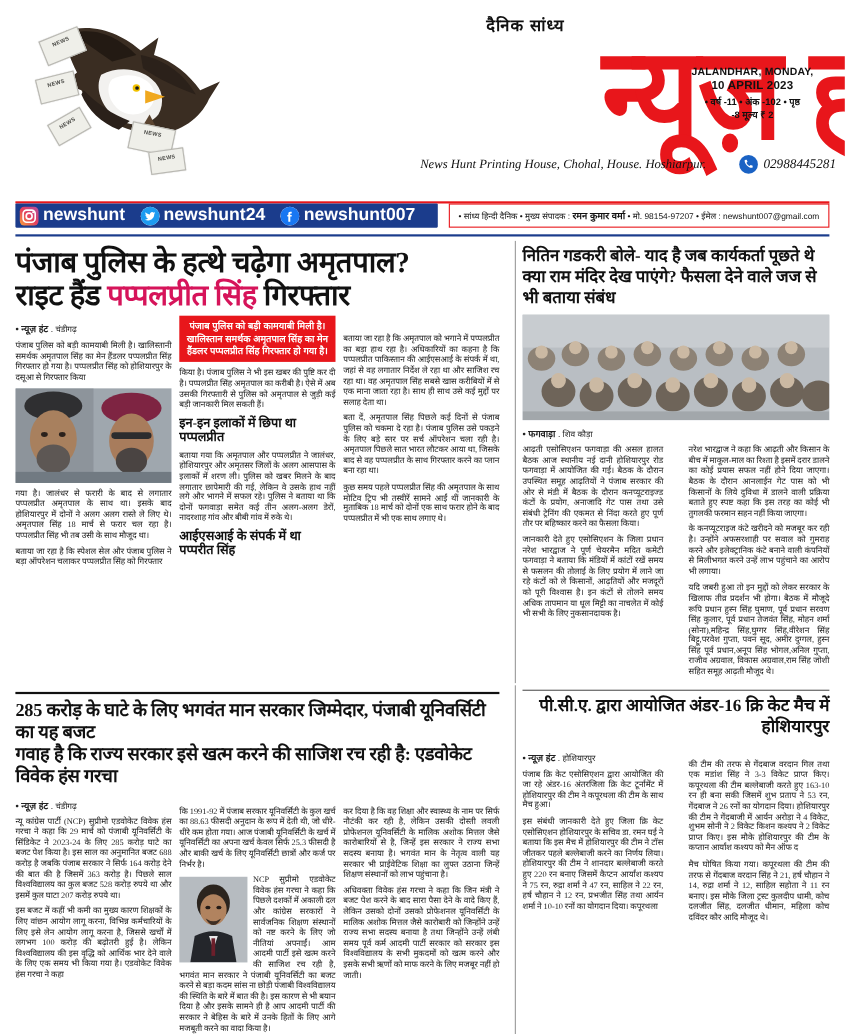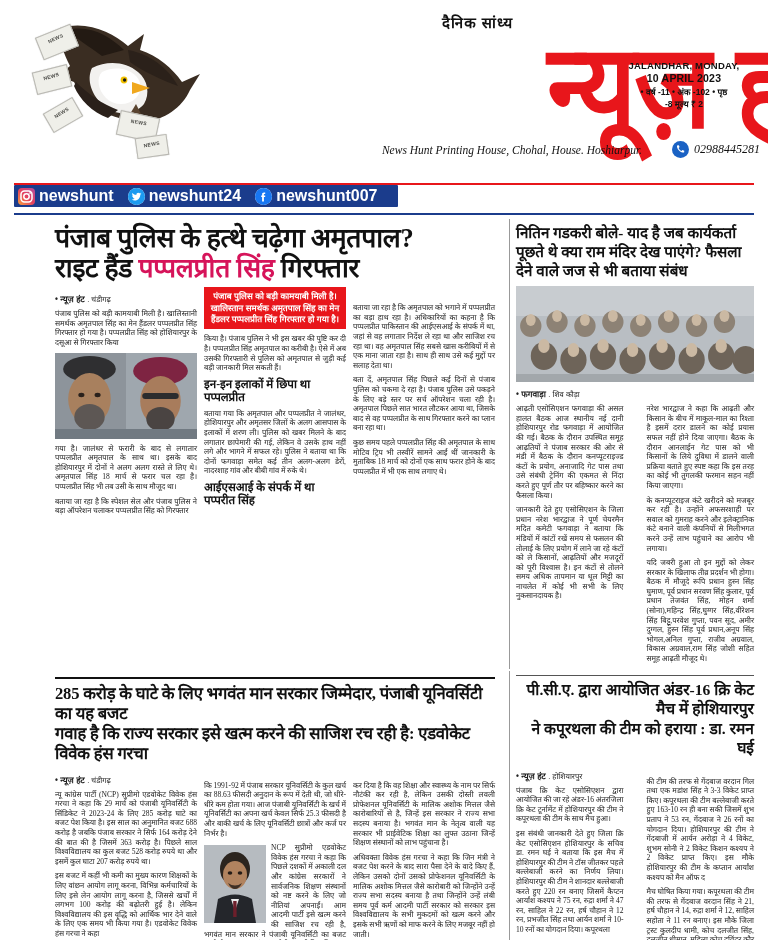--- a/index.html
+++ b/index.html
@@ -85,21 +85,21 @@
   .social-right .txt{
     font-family:"Liberation Sans",sans-serif;font-size:7.6px;color:#111;white-space:nowrap;letter-spacing:0;
   }
   .social-right .txt b{font-size:8.6px;}
 
   .rule-red{height:2px;background:#e8161b;margin:3px 14px 0 14px;}
   .rule-blue{height:2.2px;background:#1b3c8c;margin:2px 14px 4px 14px;}
 
   
   .content{padding:0 14px;box-sizing:border-box;}
-  .toprow{display:flex;margin-left:41px;}
+  .toprow{display:flex;}
   .left-pack{width:448px;flex:0 0 448px;padding-right:8px;box-sizing:border-box;}
   .vdiv{width:1px;background:#999;flex:0 0 1px;margin:0 6px;}
   .right-pack{flex:1 1 auto;}
 
   .hl-main{
     font-family:"Liberation Serif",serif;font-weight:bold;color:#111;
     font-size:26.5px;line-height:30px;letter-spacing:-.3px;margin:4px 0 0 0;
   }
   .hl-main .red{color:#d6145a;}
   .hl-right{
@@ -238,20 +238,23 @@
       </div>
       <div class="social-item">
         <span class="ic ic-fb">
           <svg width="17" height="17" viewBox="0 0 17 17">
             <circle cx="8.5" cy="8.5" r="8.5" fill="#1877f2"></circle>
             <path d="M10.2 8.9h-1.3v4.6H7.1V8.9H6.2V7.4h.9V6.4c0-1.2.5-1.9 1.9-1.9h1.2v1.5h-.74c-.54 0-.58.2-.58.58v.83h1.33L10.2 8.9Z" fill="#fff"></path>
           </svg>
         </span>
         <span class="lbl">newshunt007</span>
       </div>
+    </div>
+    <div class="social-right">
+      <div class="txt"><span>• सांध्य हिन्दी दैनिक  • मुख्य संपादक : </span><b>रमन कुमार वर्मा</b><span>  • मो. 98154-97207  • ईमेल : newshunt007@gmail.com</span></div>
     </div>
   </div>
 
   <div class="rule-blue"></div>
 
   <div class="content">
 
     <div class="toprow">
 
       <div class="left-pack">
@@ -402,21 +405,20 @@
           </div>
         </div>
       </div>
 
       <div class="vdiv"></div>
 
       <div class="right-pack">
         <div class="hr-thin"></div>
         <div class="hl-right" style="font-size:15.6px;line-height:19.5px;text-align:right;">
           <div>पी.सी.ए. द्वारा आयोजित अंडर-16 क्रि केट मैच में होशियारपुर</div>
-          <div>ने कपूरथला की टीम को हराया : डा. रमन घई</div>
         </div>
         <div class="cols2">
           <div class="col">
             <div class="byline"><span>• न्यूज़ हंट</span> <span class="loc">. होशियारपुर</span></div>
             <p class="bodytext">पंजाब क्रि केट एसोसिएशन द्वारा आयोजित की जा रहे अंडर-16 अंतरजिला क्रि केट टूर्नामेंट में होशियारपुर की टीम ने कपूरथला की टीम के साथ मैच हुआ।</p>
             <p class="bodytext">इस संबंधी जानकारी देते हुए जिला क्रि केट एसोसिएशन होशियारपुर के सचिव डा. रमन घई ने बताया कि इस मैच में होशियारपुर की टीम ने टॉस जीतकर पहले बल्लेबाजी करने का निर्णय लिया। होशियारपुर की टीम ने शानदार बल्लेबाजी करते हुए 220 रन बनाए जिसमें कैप्टन आर्यांश कश्यप ने 75 रन, रुद्रा शर्मा ने 47 रन, साहिल ने 22 रन, हर्ष चौहान ने 12 रन, प्रभजीत सिंह तथा आर्यन शर्मा ने 10-10 रनों का योगदान दिया। कपूरथला</p>
           </div>
           <div class="col">
             <p class="bodytext" style="margin-top:13px">की टीम की तरफ से गेंदबाज वरदान गिल तथा एक मडांश सिंह ने 3-3 विकेट प्राप्त किए। कपूरथला की टीम बल्लेबाजी करते हुए 163-10 रन ही बना सकी जिसमें शुभ प्रताप ने 53 रन, गेंदबाज ने 26 रनों का योगदान दिया। होशियारपुर की टीम ने गेंदबाजी में आर्यन अरोड़ा ने 4 विकेट, शुभम सोनी ने 2 विकेट किशन कश्यप ने 2 विकेट प्राप्त किए। इस मौके होशियारपुर की टीम के कप्तान आर्यांश कश्यप को मैन ऑफ द</p>
             <p class="bodytext">मैच घोषित किया गया। कपूरथला की टीम की तरफ से गेंदबाज वरदान सिंह ने 21, हर्ष चौहान ने 14, रुद्रा शर्मा ने 12, साहिल सहोता ने 11 रन बनाए। इस मौके जिला ट्रस्ट कुलदीप धामी, कोच दलजीत सिंह, दलजीत धीमान, महिला कोच दविंदर कौर आदि मौजूद थे।</p>

